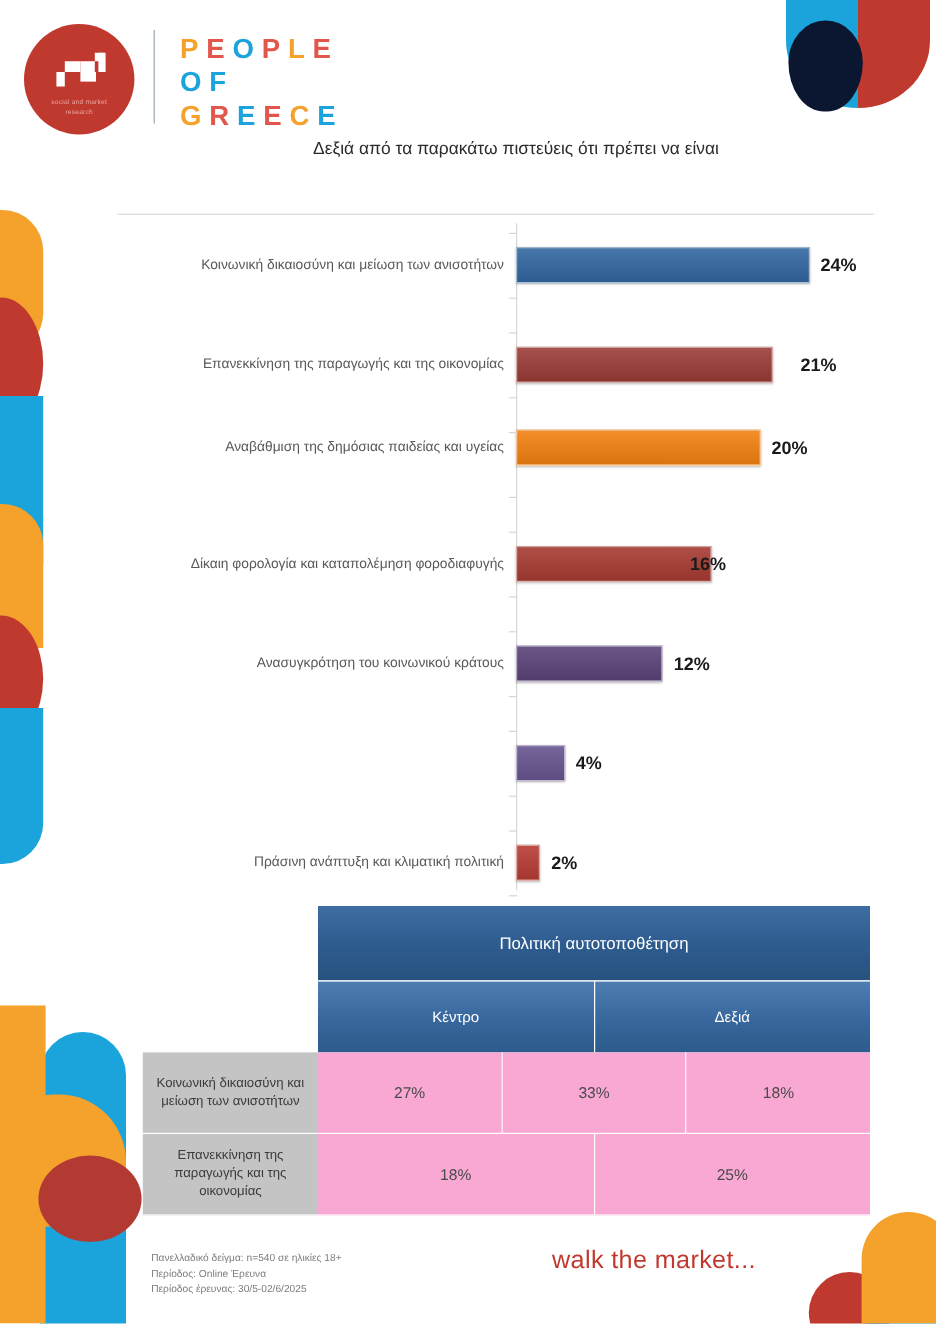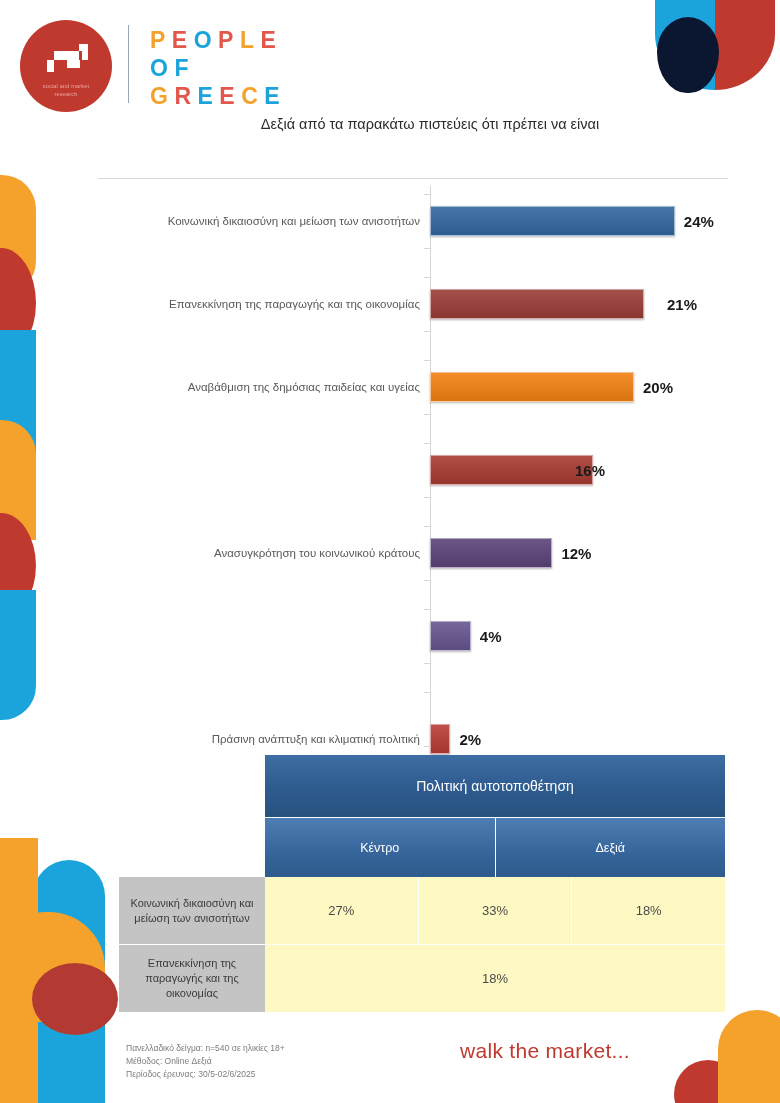--- a/index.html
+++ b/index.html
@@ -116,21 +116,21 @@
 
   .tbl-row { display:flex; height:68px; }
   .row-label {
     position:absolute; left:-146px; width:146px; height:68px;
     background:#C4C4C4; color:#3b3b3b; font-size:11px; line-height:15px;
     display:flex; align-items:center; justify-content:center; text-align:center;
     padding:0 6px; border-bottom:1px solid #fff;
   }
   .tbl-cell {
     flex:1; display:flex; align-items:center; justify-content:center;
-    background:#fef9c3; color:#4a4a4a; font-size:13px;
+    background:#f9a8d4; color:#4a4a4a; font-size:13px;
     border-right:1px solid #fff; border-bottom:1px solid #fff;
   }
   .tbl-cell:last-child { border-right:none; }
   .tbl-body { position:relative; }
 
   
   .footnote {
     position:absolute; left:126px; top:1042px;
     font-size:8.5px; line-height:13px; color:#7d7d7d;
   }
@@ -208,47 +208,48 @@
       </div>
       <div class="tick" style="top: 8px;"></div>
       <div class="tick" style="top: 62px;"></div>
       <div class="bar-row" style="top: 103px;">
         <div class="bar-label">Επανεκκίνηση της παραγωγής και της οικονομίας</div>
         <div class="bar" style="width: 214.2px; background: linear-gradient(rgb(166, 80, 76) 0%, rgb(154, 68, 64) 45%, rgb(140, 54, 50) 100%);"></div>
         <div class="bar-value" style="left: 619px; margin-left: 48px;">21%</div>
       </div>
       <div class="tick" style="top: 91px;"></div>
       <div class="tick" style="top: 145px;"></div>
-      <div class="bar-row" style="top: 186px;">
+      <div class="bar-row" style="top: 172px;">
         <div class="bar-label">Αναβάθμιση της δημόσιας παιδείας και υγείας</div>
         <div class="bar" style="width: 204px; background: linear-gradient(rgb(244, 142, 42) 0%, rgb(232, 130, 30) 45%, rgb(218, 116, 16) 100%);"></div>
         <div class="bar-value" style="left: 643px;">20%</div>
       </div>
       <div class="tick" style="top: 174px;"></div>
       <div class="tick" style="top: 228px;"></div>
       <div class="bar-row" style="top: 269px;">
+        <div class="bar-label">Δίκαιη φορολογία και καταπολέμηση φοροδιαφυγής</div>
         <div class="bar" style="width: 163.2px; background: linear-gradient(rgb(176, 78, 72) 0%, rgb(164, 66, 60) 45%, rgb(150, 52, 46) 100%);"></div>
         <div class="bar-value" style="left: 575px;">16%</div>
       </div>
       <div class="tick" style="top: 257px;"></div>
       <div class="tick" style="top: 311px;"></div>
       <div class="bar-row" style="top: 352px;">
         <div class="bar-label">Ανασυγκρότηση του κοινωνικού κράτους</div>
         <div class="bar" style="width: 122.4px; background: linear-gradient(rgb(108, 86, 136) 0%, rgb(96, 74, 124) 45%, rgb(82, 60, 110) 100%);"></div>
         <div class="bar-value" style="left: 561.4px; text-align: right;">12%</div>
       </div>
       <div class="tick" style="top: 340px;"></div>
       <div class="tick" style="top: 394px;"></div>
       <div class="bar-row" style="top: 435px;">
         <div class="bar" style="width: 40.8px; background: linear-gradient(rgb(119, 102, 156) 0%, rgb(107, 90, 144) 45%, rgb(93, 76, 130) 100%);"></div>
         <div class="bar-value" style="left: 479.8px;">4%</div>
       </div>
       <div class="tick" style="top: 423px;"></div>
       <div class="tick" style="top: 477px;"></div>
-      <div class="bar-row" style="top: 538px; padding-left: 26px;">
+      <div class="bar-row" style="top: 518px; padding-left: 26px;">
         <div class="bar-label">Πράσινη ανάπτυξη και κλιματική πολιτική</div>
         <div class="bar" style="width: 20.4px; background: linear-gradient(rgb(191, 80, 73) 0%, rgb(179, 68, 61) 45%, rgb(165, 54, 47) 100%);"></div>
         <div class="bar-value" style="left: 459.4px;">2%</div>
       </div>
       <div class="tick" style="top: 506px;"></div>
       <div class="tick" style="top: 560px;"></div>
     </div>
 </div>
 
 <div class="tbl">
@@ -260,23 +261,24 @@
   <div class="tbl-body" id="tbl-body">
       <div class="tbl-row">
         <div class="row-label">Κοινωνική δικαιοσύνη και μείωση των ανισοτήτων</div>
         <div class="tbl-cell">27%</div>
         <div class="tbl-cell">33%</div>
         <div class="tbl-cell">18%</div>
       </div>
       <div class="tbl-row">
         <div class="row-label">Επανεκκίνηση της παραγωγής και της οικονομίας</div>
         <div class="tbl-cell">18%</div>
+        <div class="tbl-cell">25%</div>
       </div>
     </div>
 </div>
 
 <div class="footnote">
   <div>Πανελλαδικό δείγμα: n=540 σε ηλικίες 18+</div>
-  <div>Μέθοδος: Online Δεξιά</div>
+  <div>Περίοδος: Online Έρευνα</div>
   <div>Περίοδος έρευνας: 30/5-02/6/2025</div>
 </div>
 
 <div class="tagline">walk the market...</div>
 
 </body></html>

